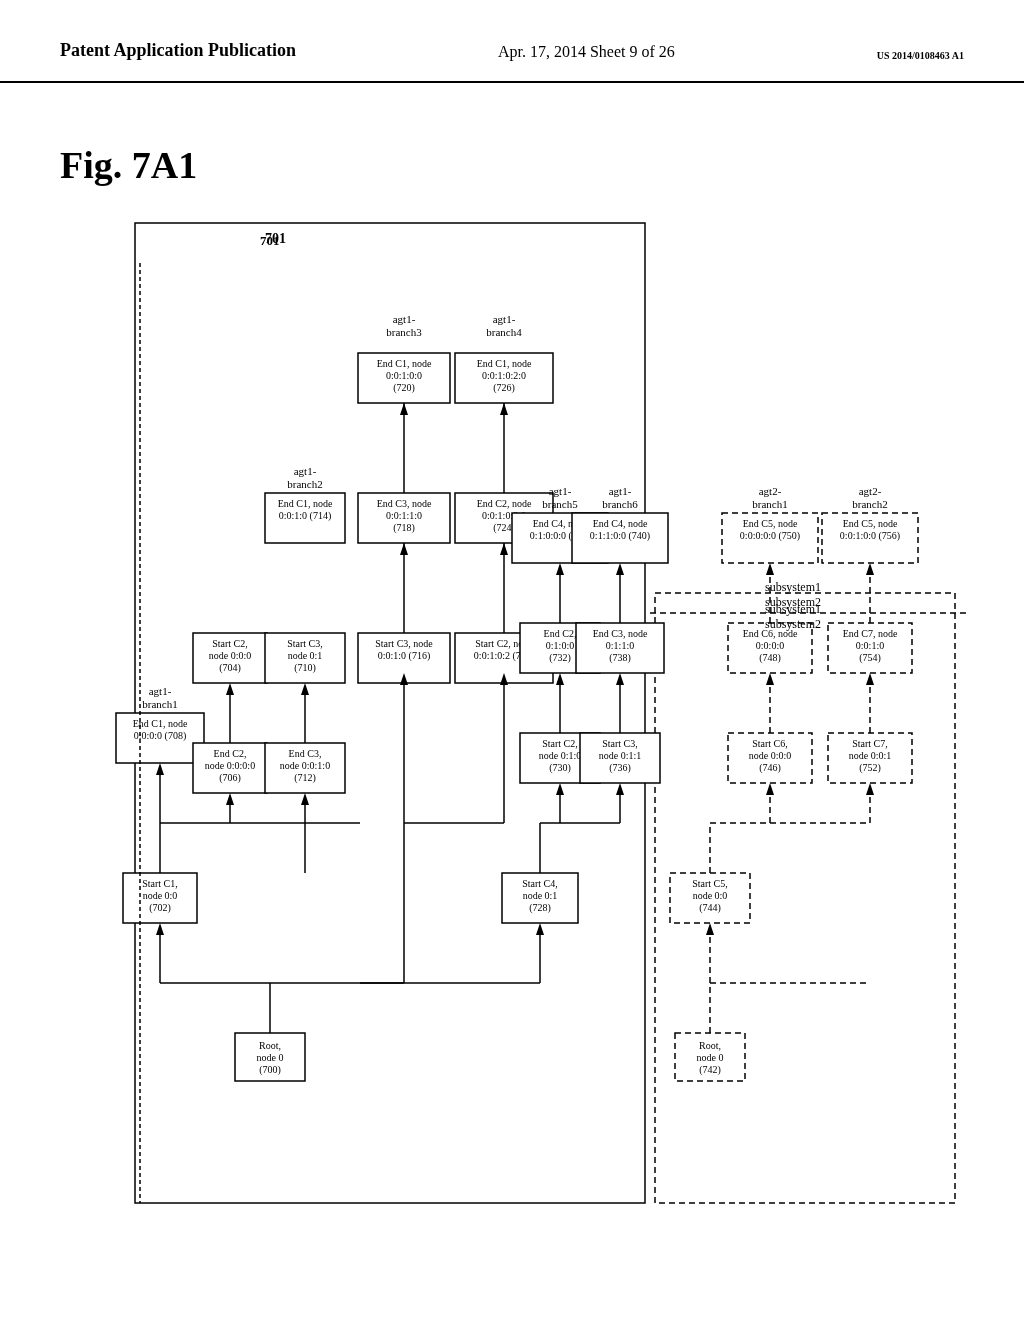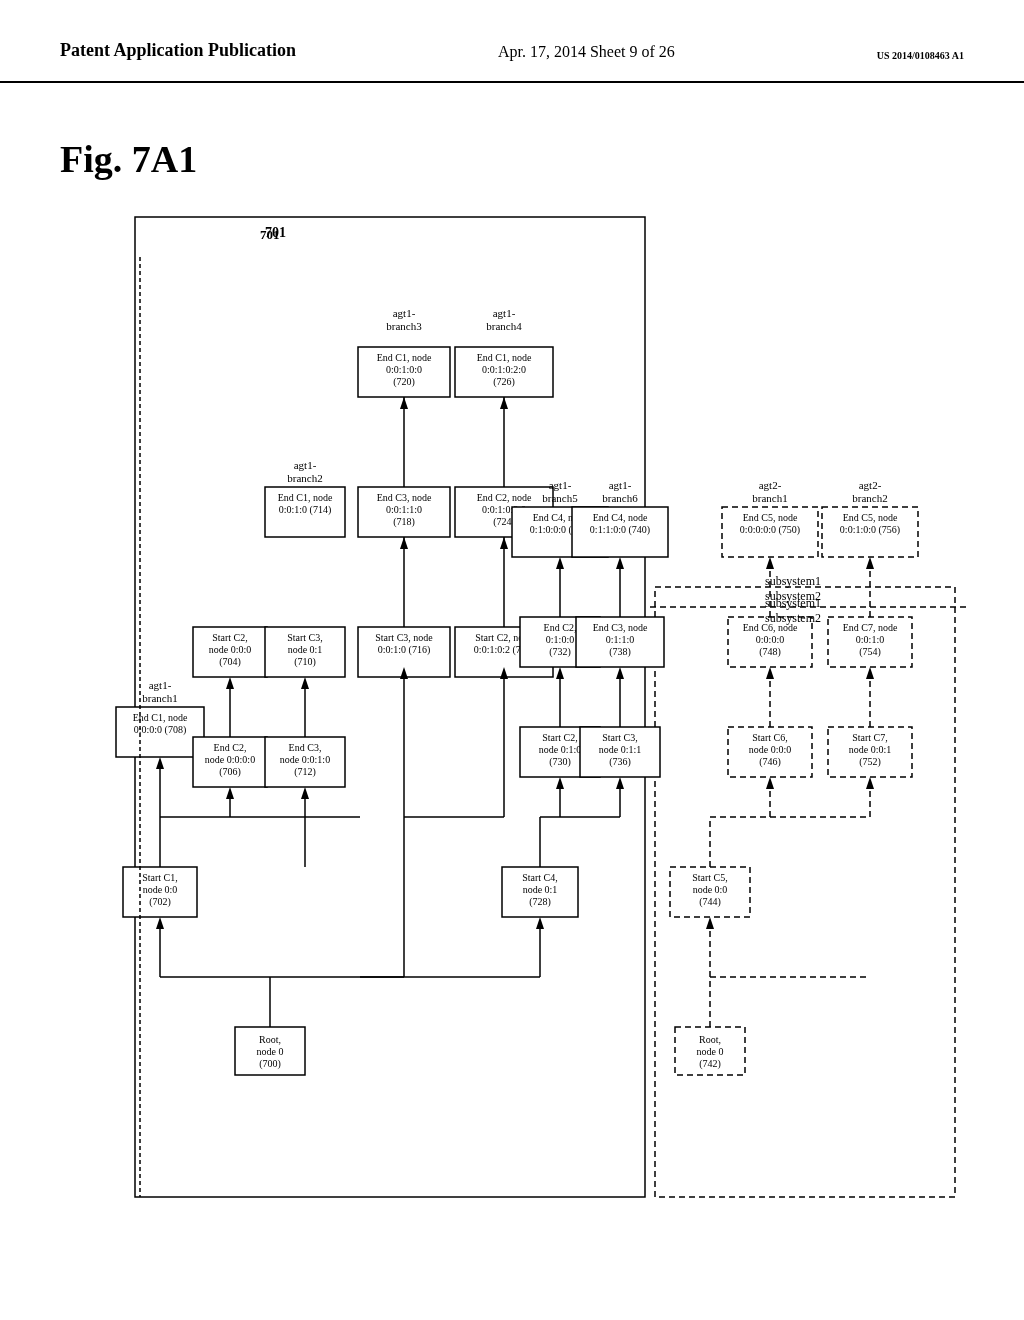--- a/index.html
+++ b/index.html
@@ -29,21 +29,21 @@
       font-size: 16px;
       text-align: center;
     }
 
     .header-right {
       font-size: 10px;
       font-weight: bold;
     }
 
     .main-content {
-      padding: 24px 50px;
+      padding: 30px 50px;
       position: relative;
     }
   </style>
 </head>
 <body>
 
 <div class="header">
   <div class="header-left">Patent Application Publication</div>
   <div class="header-center">Apr. 17, 2014  Sheet 9 of 26</div>
   <div class="header-right">US 2014/0108463 A1</div>

